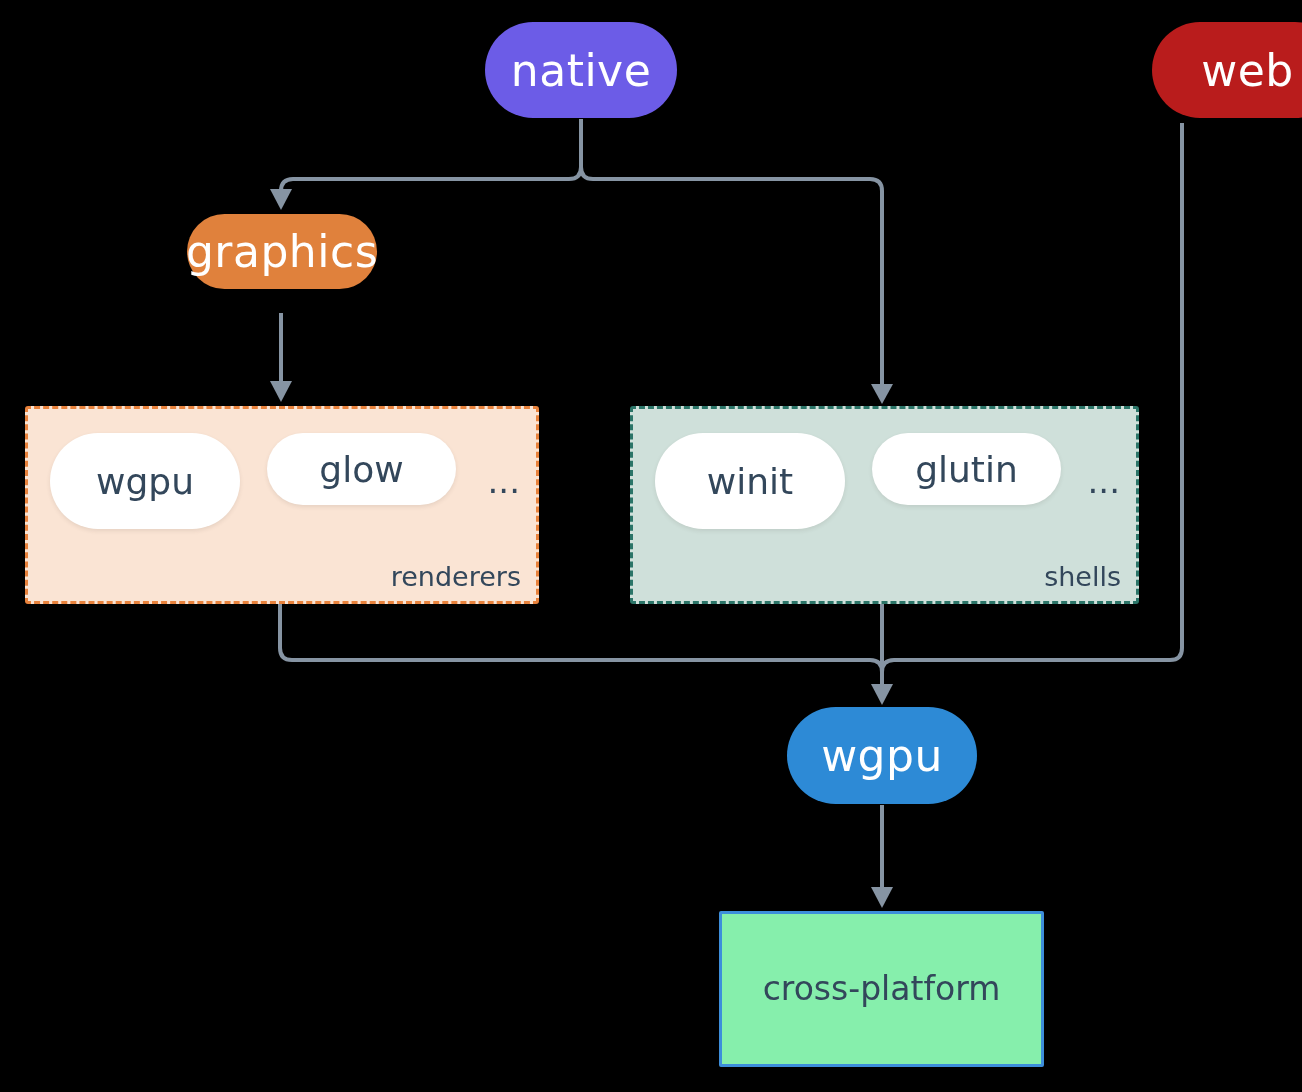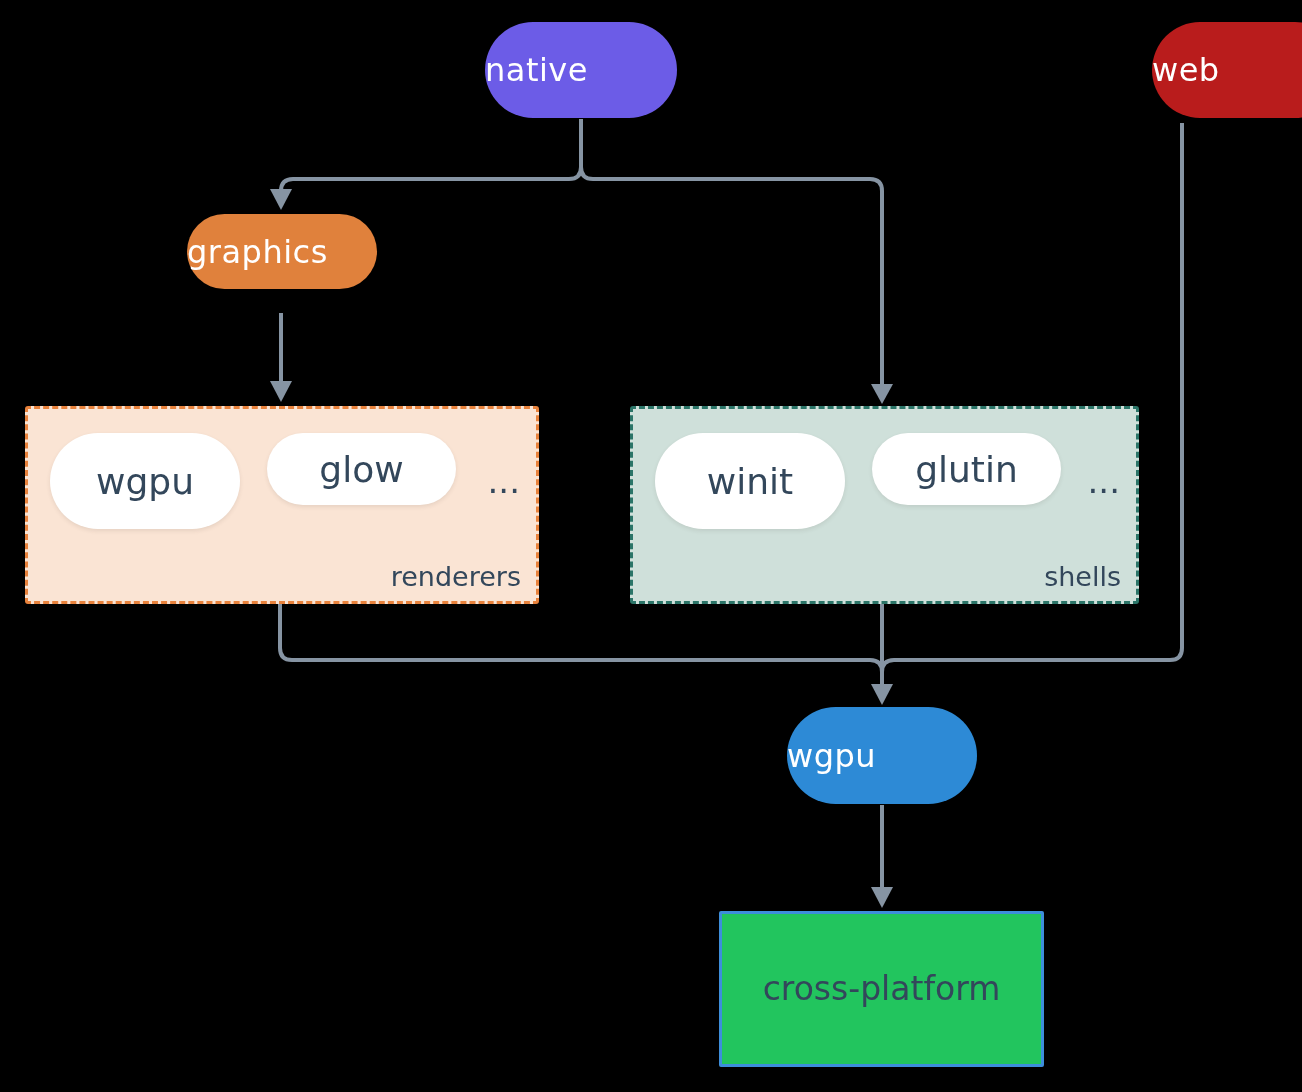--- a/index.html
+++ b/index.html
@@ -30,22 +30,23 @@
   .arrowhead {
     fill: #8694A3;
     stroke: none;
   }
   .pill {
     position: absolute;
     z-index: 2;
     border-radius: 60px;
     display: flex;
     align-items: center;
+    justify-content: center;
     color: #FFFFFF;
-    font-size: 32px;
+    font-size: 44px;
     letter-spacing: 0.5px;
   }
   .pill-native  { left: 485px; top: 22px;  width: 192px; height: 96px; background: #6C5CE7; }
   .pill-web     { left: 1152px; top: 22px; width: 191px; height: 96px; background: #b91c1c; }
   .pill-graphics{ left: 187px; top: 214px; width: 190px; height: 75px; background: #E0813C; }
   .pill-iced    { left: 787px; top: 707px; width: 190px; height: 97px; background: #2D8AD6; }
   .group {
     position: absolute;
     z-index: 2;
     border-radius: 3px;
@@ -86,21 +87,21 @@
     position: absolute;
     right: 15px;
     bottom: 9px;
     color: #33475B;
     font-size: 27px;
   }
   .app-box {
     position: absolute;
     z-index: 2;
     left: 719px; top: 911px; width: 325px; height: 156px;
-    background: #22c55e;
+    background: #86efac;
     border: 3px solid #3D8EDB;
     border-radius: 2px;
     box-sizing: border-box;
     display: flex;
     flex-direction: column;
     align-items: center;
     justify-content: center;
     color: #33475B;
     font-size: 33px;
     line-height: 1.42;

